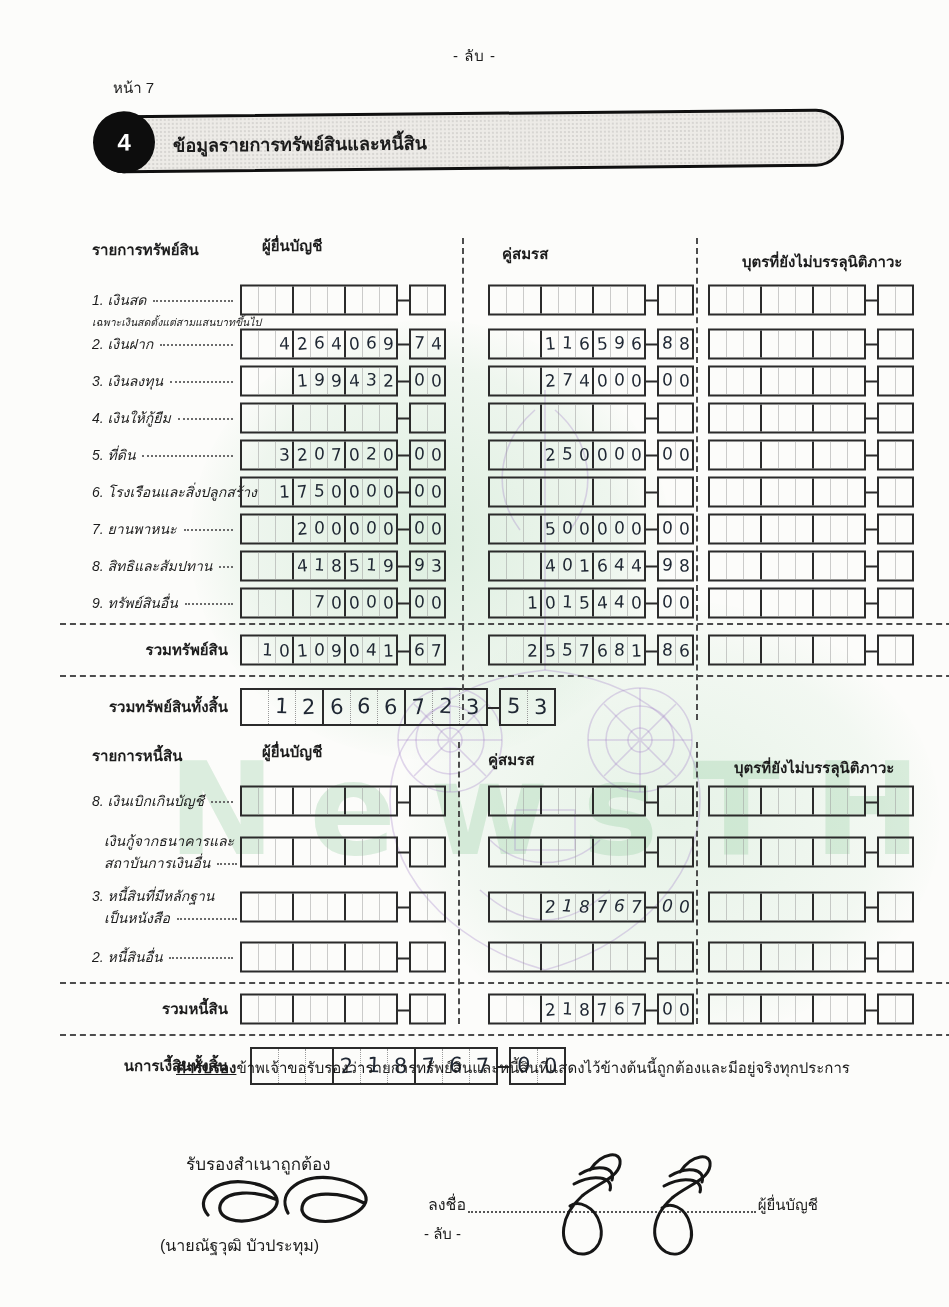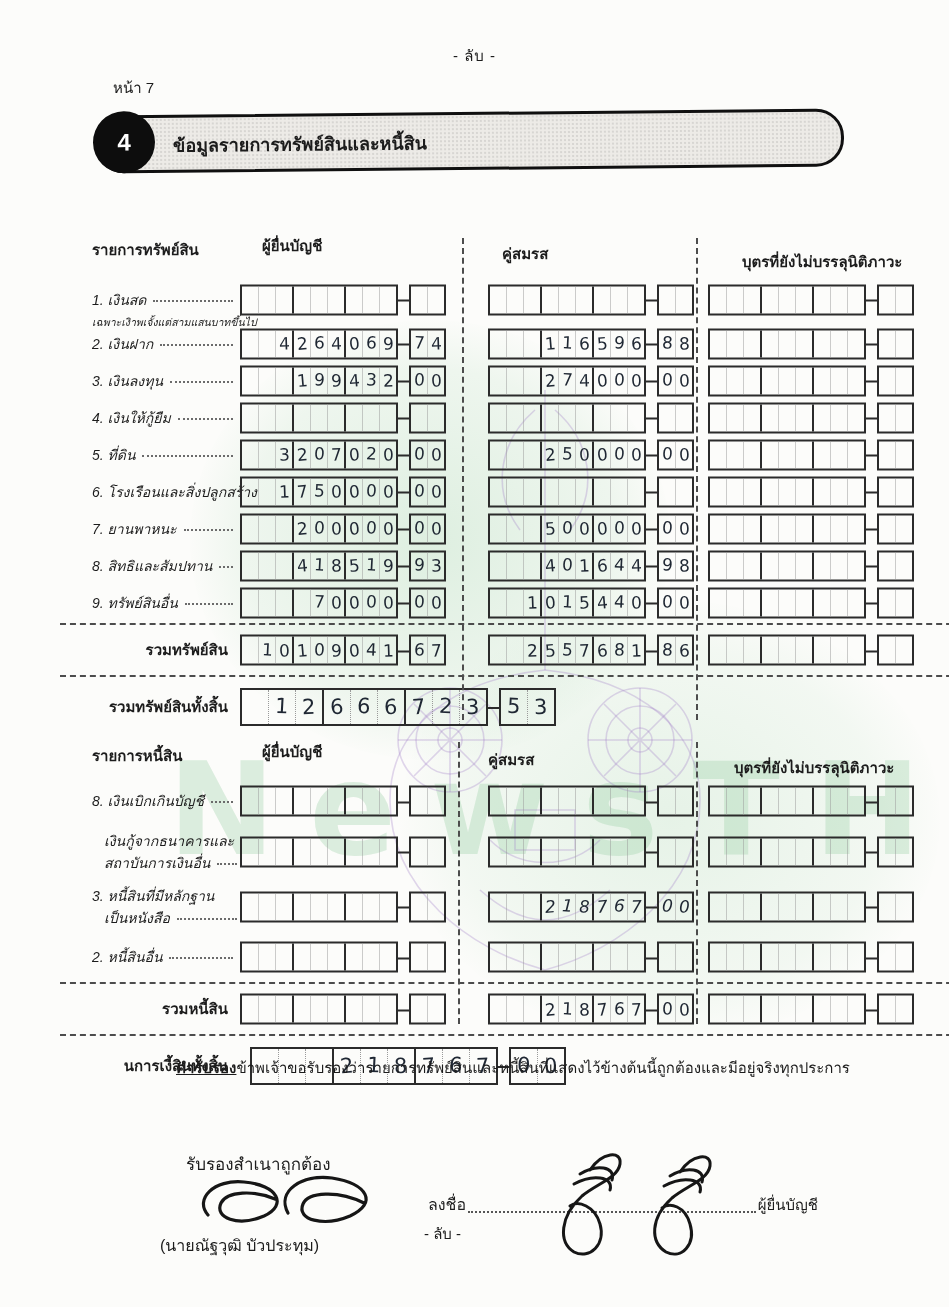--- a/index.html
+++ b/index.html
@@ -141,21 +141,21 @@
       <span class="h-items">รายการทรัพย์สิน</span>
       <span class="h-d">ผู้ยื่นบัญชี</span>
       <span class="h-s">คู่สมรส</span>
       <span class="h-c">บุตรที่ยังไม่บรรลุนิติภาวะ</span>
     </div>
     <div id="asset-rows">
         <div class="trow has-note">
           <div class="lblwrap">
             <span class="lbl">1. เงินสด</span>
             <span class="leader"></span>
-            <span class="note">เฉพาะเงิาพเจั้งแต่สามแสนบาทขึ้นไป</span>
+            <span class="note">เฉพาะเงินสดตั้งแต่สามแสนบาทขึ้นไป</span>
           </div>
           <div class="abox pos-d">
             <div class="cells main">
               <span class="cell"></span>
               <span class="cell"></span>
               <span class="cell g"></span>
               <span class="cell"></span>
               <span class="cell"></span>
               <span class="cell g"></span>
               <span class="cell"></span>

